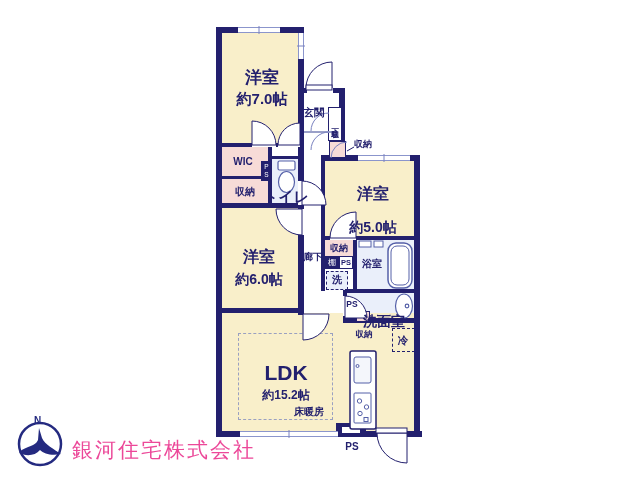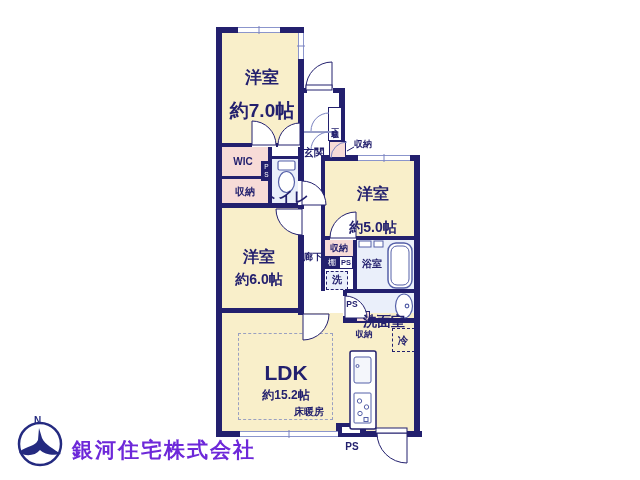--- a/index.html
+++ b/index.html
@@ -22,21 +22,21 @@
   .winh{border-top:1.5px solid #8b95cc;border-bottom:1.5px solid #8b95cc;}
   .winv{border-left:1.5px solid #8b95cc;border-right:1.5px solid #8b95cc;}
   
   .lbl{position:absolute;z-index:50;color:#23206e;font-weight:600;white-space:nowrap;
        transform:translate(-50%,-50%);line-height:1;}
   .vert{writing-mode:vertical-rl;text-orientation:upright;letter-spacing:1px;}
   .navybox{background:#23206e;color:#ffffff;z-index:26;display:flex;align-items:center;justify-content:center;}
   .whitebox{background:#ffffff;border:1.2px solid #23206e;box-sizing:border-box;z-index:26;
             display:flex;align-items:center;justify-content:center;color:#23206e;font-weight:700;}
   svg.overlay{position:absolute;left:0;top:0;z-index:40;pointer-events:none;}
-  .company{position:absolute;z-index:50;color:#6d28d9;font-weight:700;letter-spacing:2px;}
+  .company{position:absolute;z-index:50;color:#ec4899;font-weight:400;letter-spacing:2px;}
   .note{position:absolute;z-index:50;color:#23206e;font-weight:700;}
 </style>
 </head>
 <body>
 
 <div id="canvas">
 
   <div class="abs fill cream" style="left:220px;top:29px;width:84px;height:116px;"></div>
   <div class="abs fill white" style="left:304px;top:90px;width:35px;height:70px;"></div>
   <div class="abs fill white" style="left:304px;top:93px;width:17px;height:222px;"></div>
@@ -159,29 +159,29 @@
       <circle cx="359.5" cy="401" r="2.2" fill="none" stroke="#5560a8" stroke-width="1"></circle>
       <circle cx="366.5" cy="407" r="2.2" fill="none" stroke="#5560a8" stroke-width="1"></circle>
       <circle cx="360" cy="413.5" r="2.2" fill="none" stroke="#5560a8" stroke-width="1"></circle>
       <rect x="364" y="417.5" width="4" height="4" fill="none" stroke="#5560a8" stroke-width="1"></rect>
     </g>
 
     <path d="M 354 147 L 347 151" stroke="#23206e" stroke-width="1" fill="none"></path>
   </svg>
 
   <div class="lbl" style="left:262px;top:77px;font-size:17px;">洋室</div>
-  <div class="lbl" style="left:262px;top:110px;font-size:19px;">約7.0帖</div>
+  <div class="lbl" style="left:262px;top:98px;font-size:15px;">約7.0帖</div>
   <div class="lbl" style="left:373px;top:194px;font-size:16px;">洋室</div>
   <div class="lbl" style="left:373px;top:227px;font-size:14px;">約5.0帖</div>
   <div class="lbl" style="left:259px;top:257px;font-size:16px;">洋室</div>
   <div class="lbl" style="left:259px;top:279px;font-size:14px;">約6.0帖</div>
   <div class="lbl" style="left:286px;top:372px;font-size:21px;font-weight:700;">LDK</div>
   <div class="lbl" style="left:286px;top:395px;font-size:12px;">約15.2帖</div>
 
-  <div class="lbl" style="left:314px;top:112px;font-size:10.5px;margin-top:40px;">玄関</div>
+  <div class="lbl" style="left:314px;top:112px;font-size:10.5px;">玄関</div>
   <div class="lbl vert" style="left:335px;top:124px;font-size:7.5px;">下駄箱</div>
   <div class="lbl" style="left:363px;top:144px;font-size:9px;">収納</div>
   <div class="lbl" style="left:243px;top:162px;font-size:10px;">WIC</div>
   <div class="lbl" style="left:245px;top:192px;font-size:10px;">収納</div>
   <div class="lbl" style="left:286px;top:196px;font-size:15px;">トイレ</div>
   <div class="lbl" style="left:313px;top:257px;font-size:9.5px;">廊下</div>
   <div class="lbl" style="left:339px;top:248px;font-size:9px;">収納</div>
   <div class="lbl" style="left:337px;top:280px;font-size:10px;">洗</div>
   <div class="lbl" style="left:372px;top:264px;font-size:10px;">浴室</div>
   <div class="lbl" style="left:352px;top:304px;font-size:8.5px;">PS</div>

